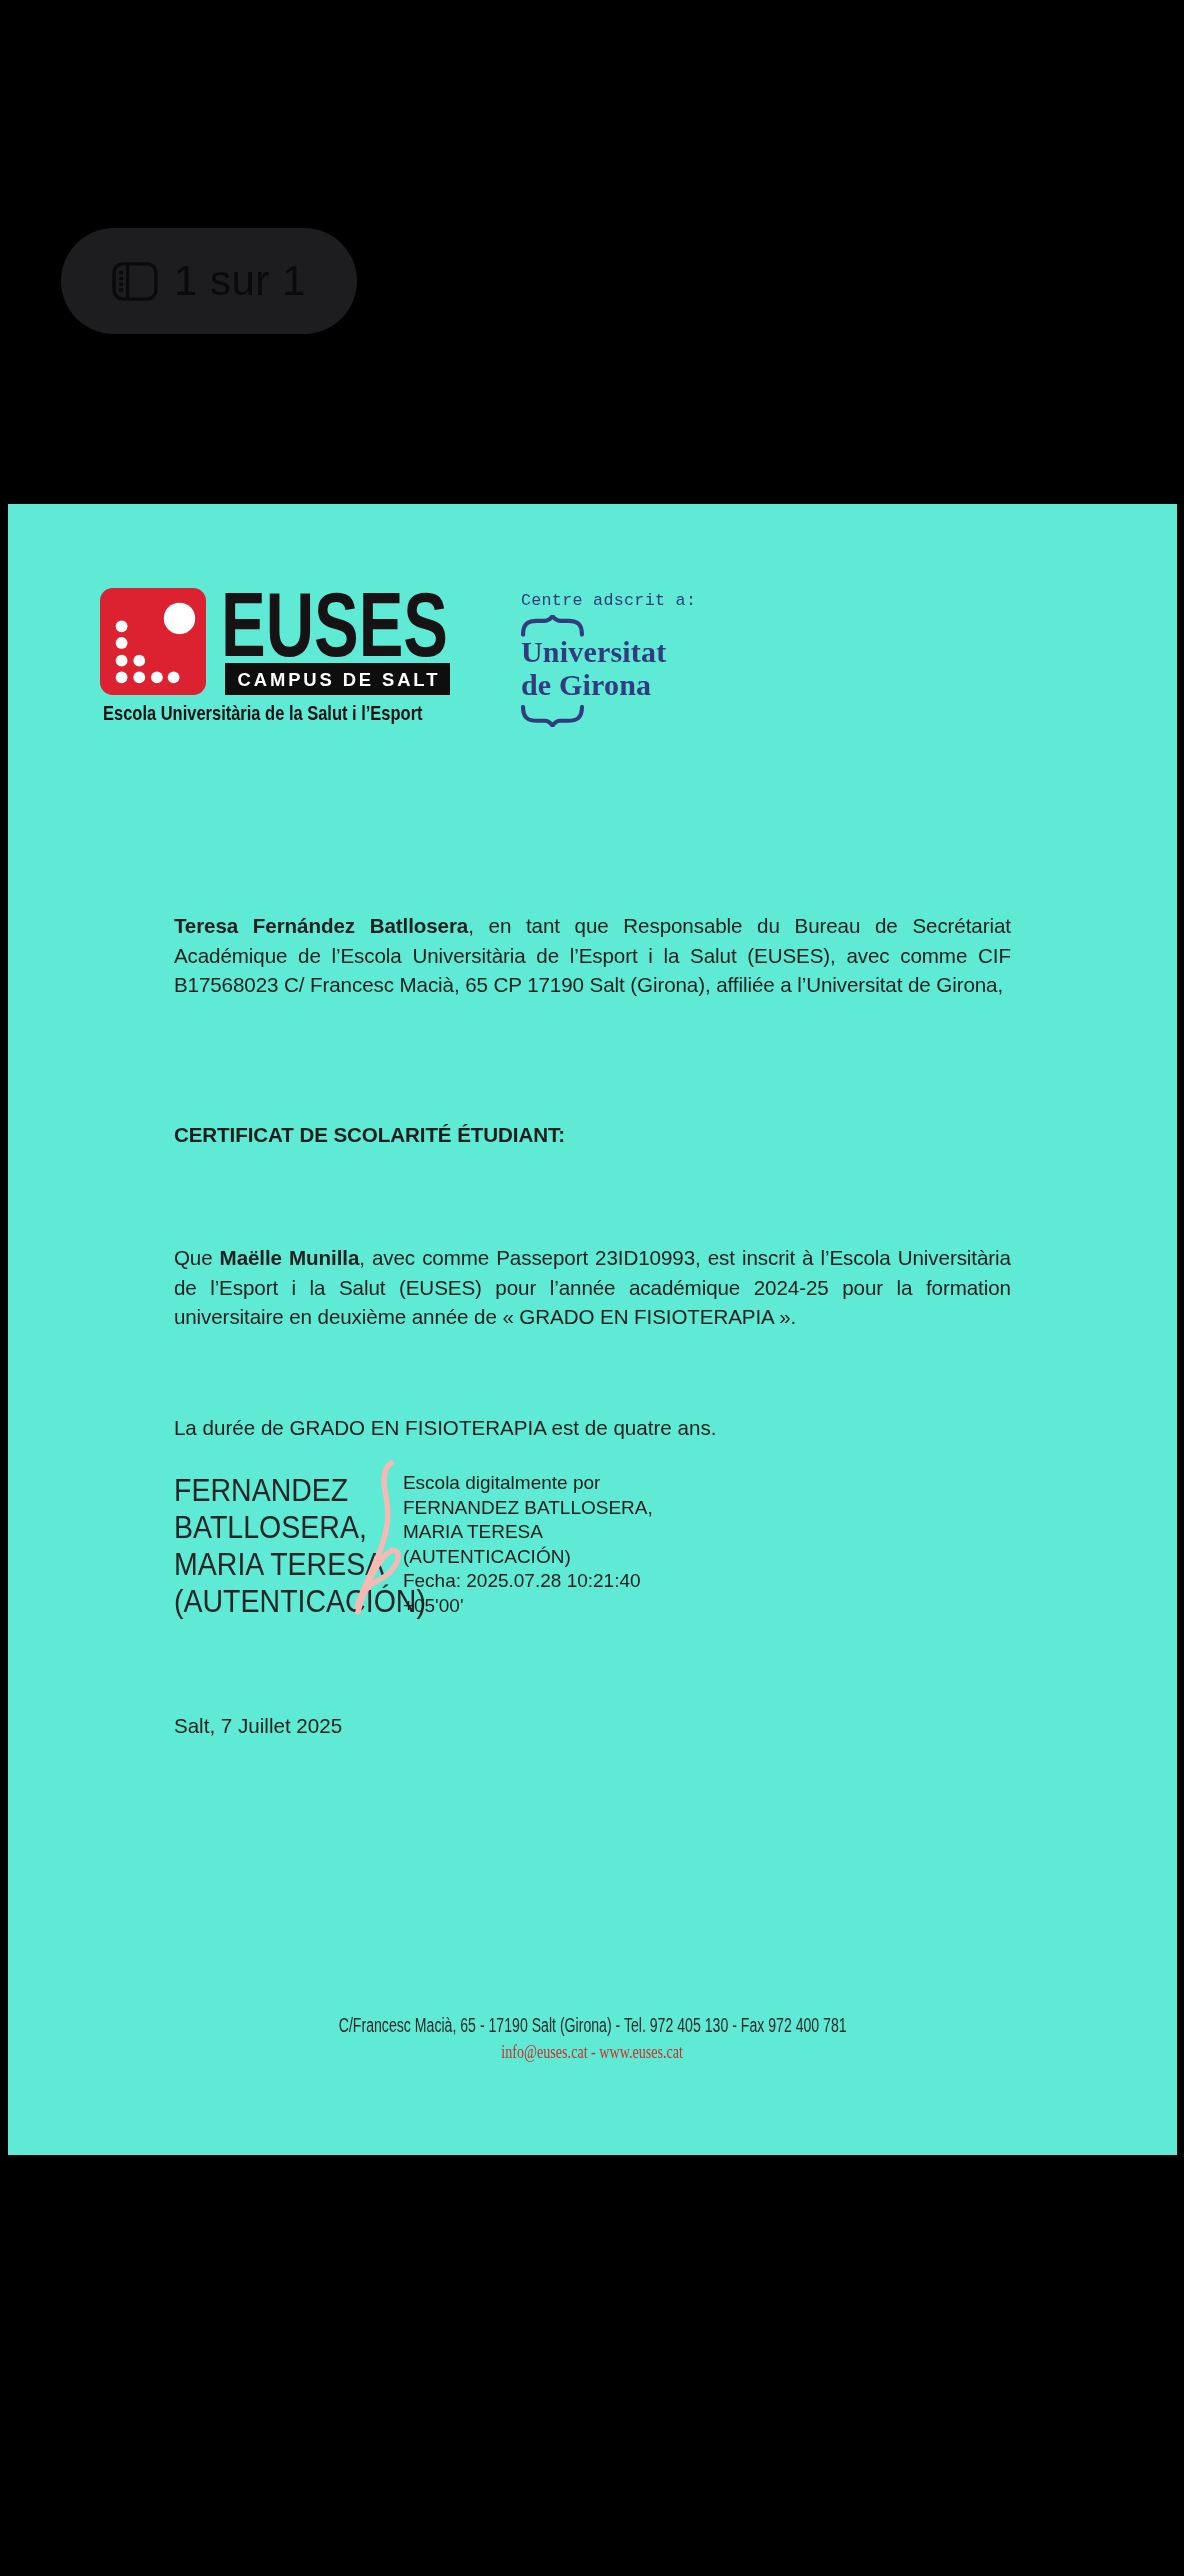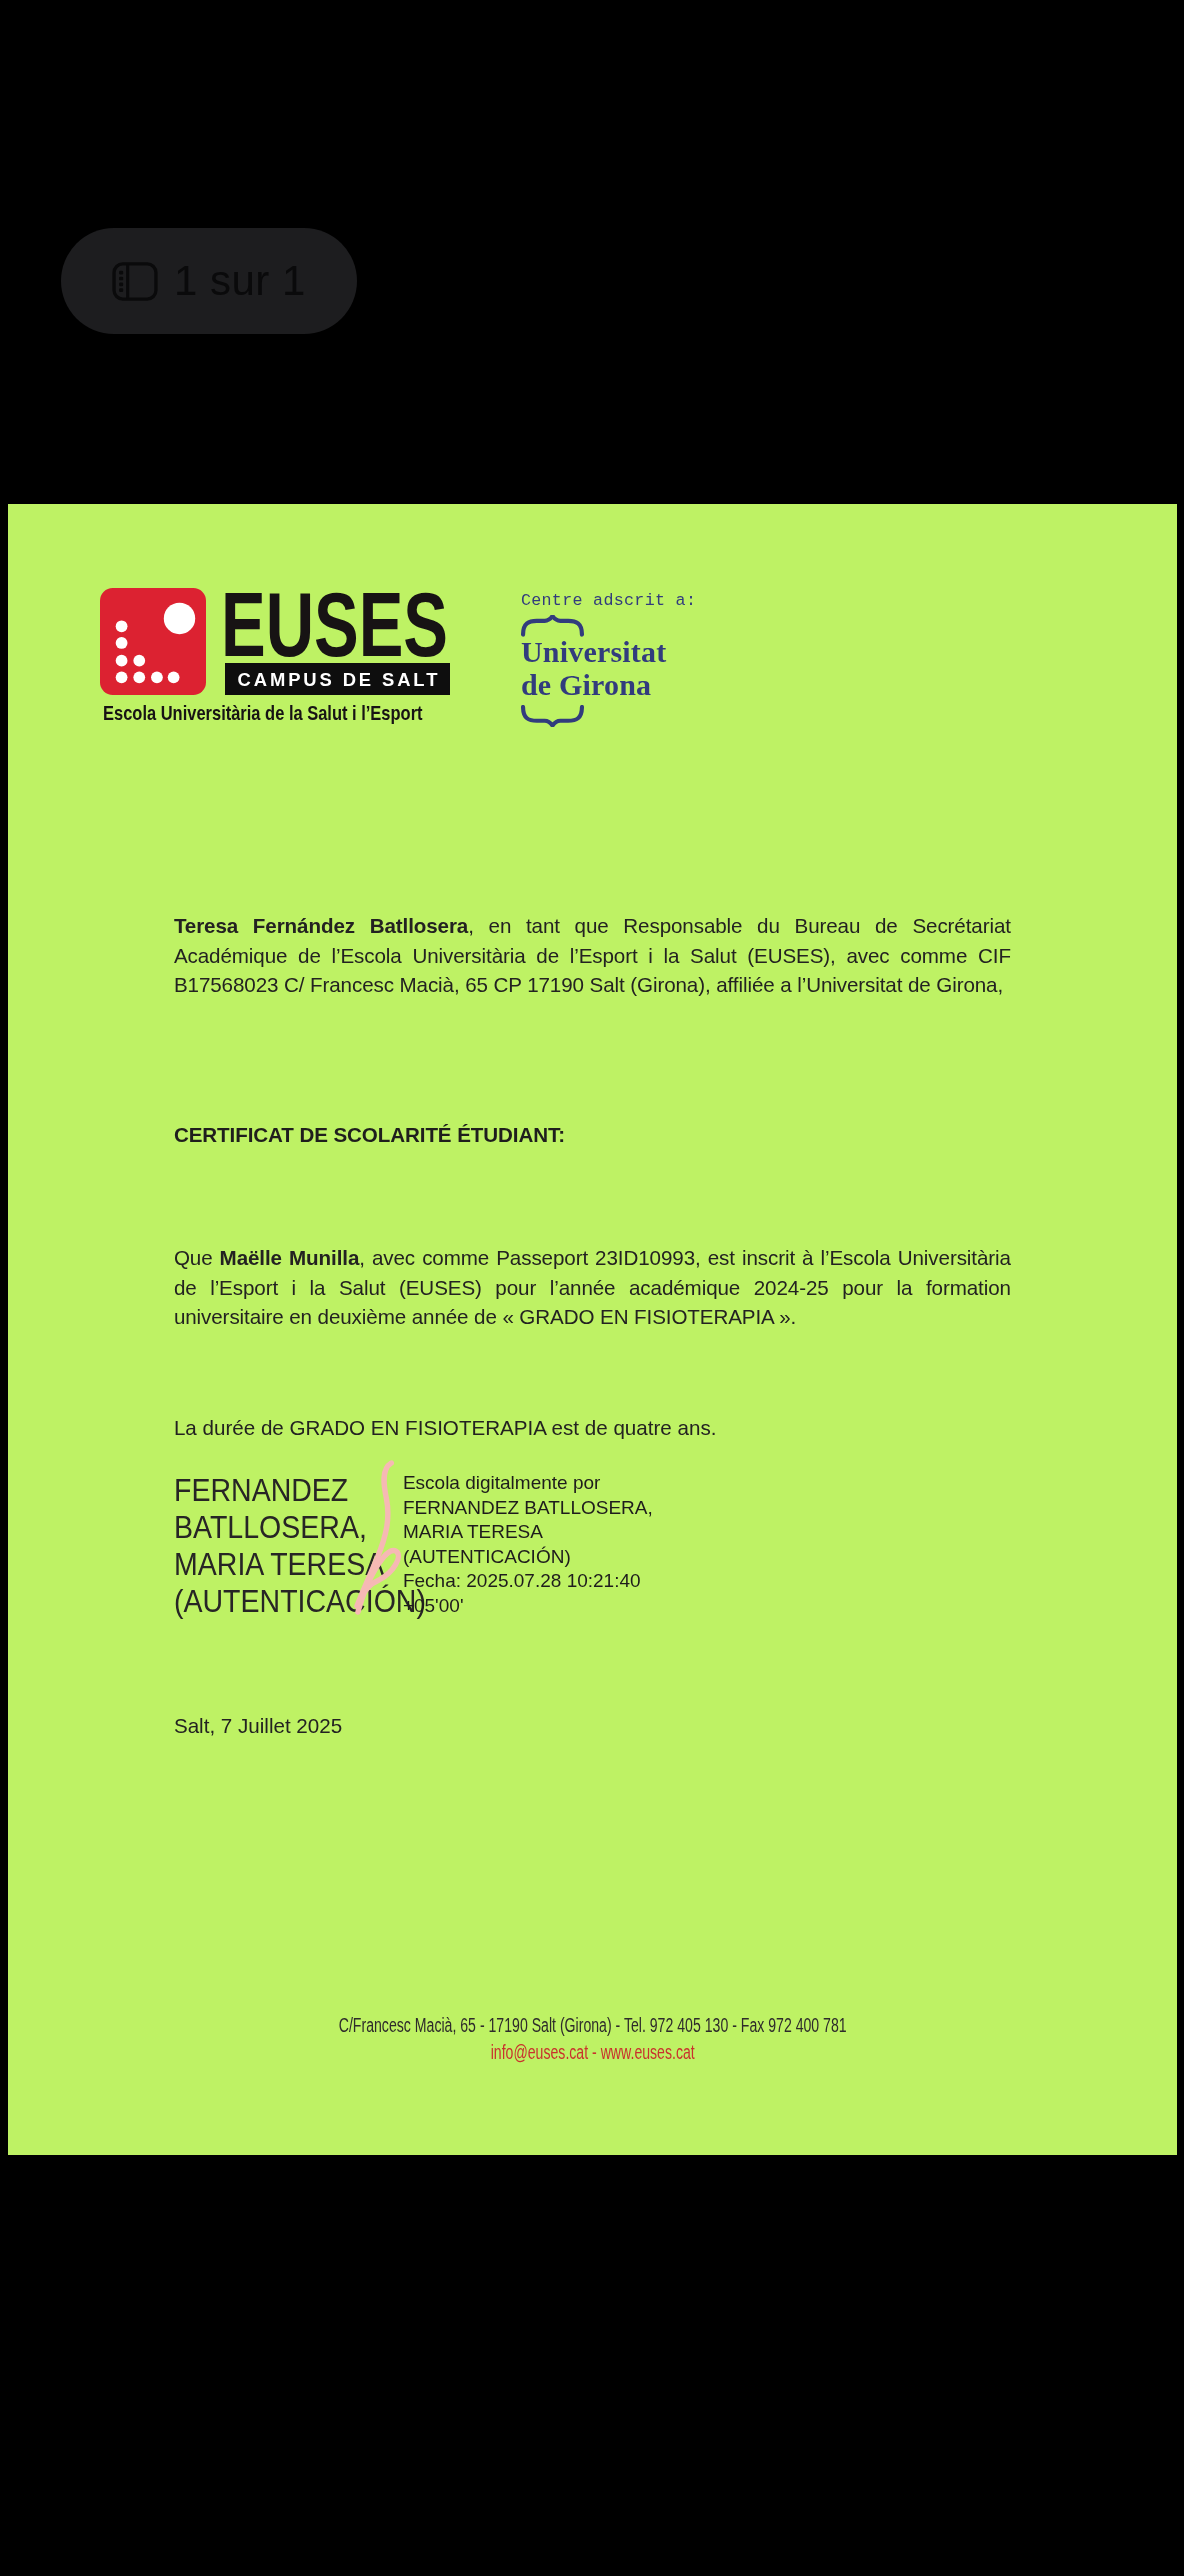--- a/index.html
+++ b/index.html
@@ -7,21 +7,21 @@
        font-family:"Liberation Sans",sans-serif;}
 
   
   .pill{position:absolute;left:61px;top:228px;width:296px;height:106px;
         background:#1d1d1f;border-radius:53px;display:flex;align-items:center;
         justify-content:center;gap:15.7px;color:#0a0a0b;}
   .pill .label{font-size:42px;letter-spacing:0.5px;}
 
   
   .page{position:absolute;left:7.9px;top:504px;width:1169px;height:1651px;
-        background:#bef264;}
+        background:#5eead4;}
   .abs{position:absolute;}
 
   
   .wordmark{left:212px;top:86px;}
   .campus-bar{left:217px;top:159px;width:225px;height:32px;background:#0e0e0e;
               display:flex;align-items:flex-start;justify-content:center;}
   .tagline{left:95px;top:197px;font-size:20.6px;font-weight:700;color:#171314;
            white-space:nowrap;transform:scaleX(.8);transform-origin:0 0;}
 
   
@@ -50,21 +50,21 @@
             white-space:nowrap;}
   .sig-ribbon{left:346px;top:955px;}
   .sig-details{left:395px;top:967px;font-size:19px;line-height:24.6px;
                color:#1e1c1c;white-space:nowrap;}
 
   .date-line{left:166px;top:1210px;font-size:20.6px;color:#232221;}
 
   
   .footer{left:0;width:1169px;text-align:center;white-space:nowrap;}
   .footer-address{top:1510px;font-size:19.6px;color:#2e2b2b;text-align:center;}
-  .footer-contact{top:1537px;font-size:19.6px;color:#c9322d;}
+  .footer-contact{top:1537px;font-size:19.6px;color:#c9322d;font-family:Liberation Serif, serif;}
   .condense{display:inline-block;transform:scaleX(.72);transform-origin:50% 0;}
 </style>
 </head>
 <body>
 
 <div class="pill">
   <span style="display:flex;">
     <svg width="46" height="39" viewBox="0 0 47 40">
       <rect x="2" y="2" width="43" height="36" rx="9" fill="none" stroke="#0a0a0b" stroke-width="3.4"></rect>
       <line x1="16" y1="2.5" x2="16" y2="37.5" stroke="#0a0a0b" stroke-width="3.2"></line>

